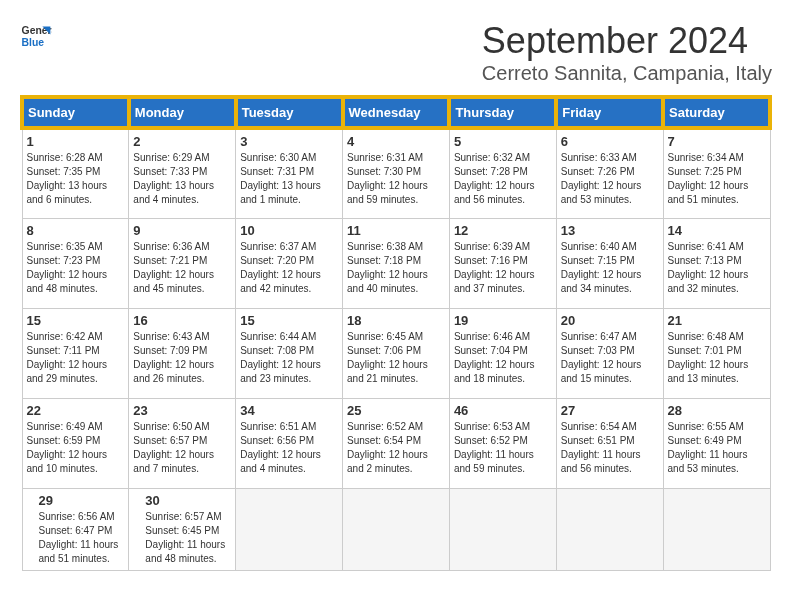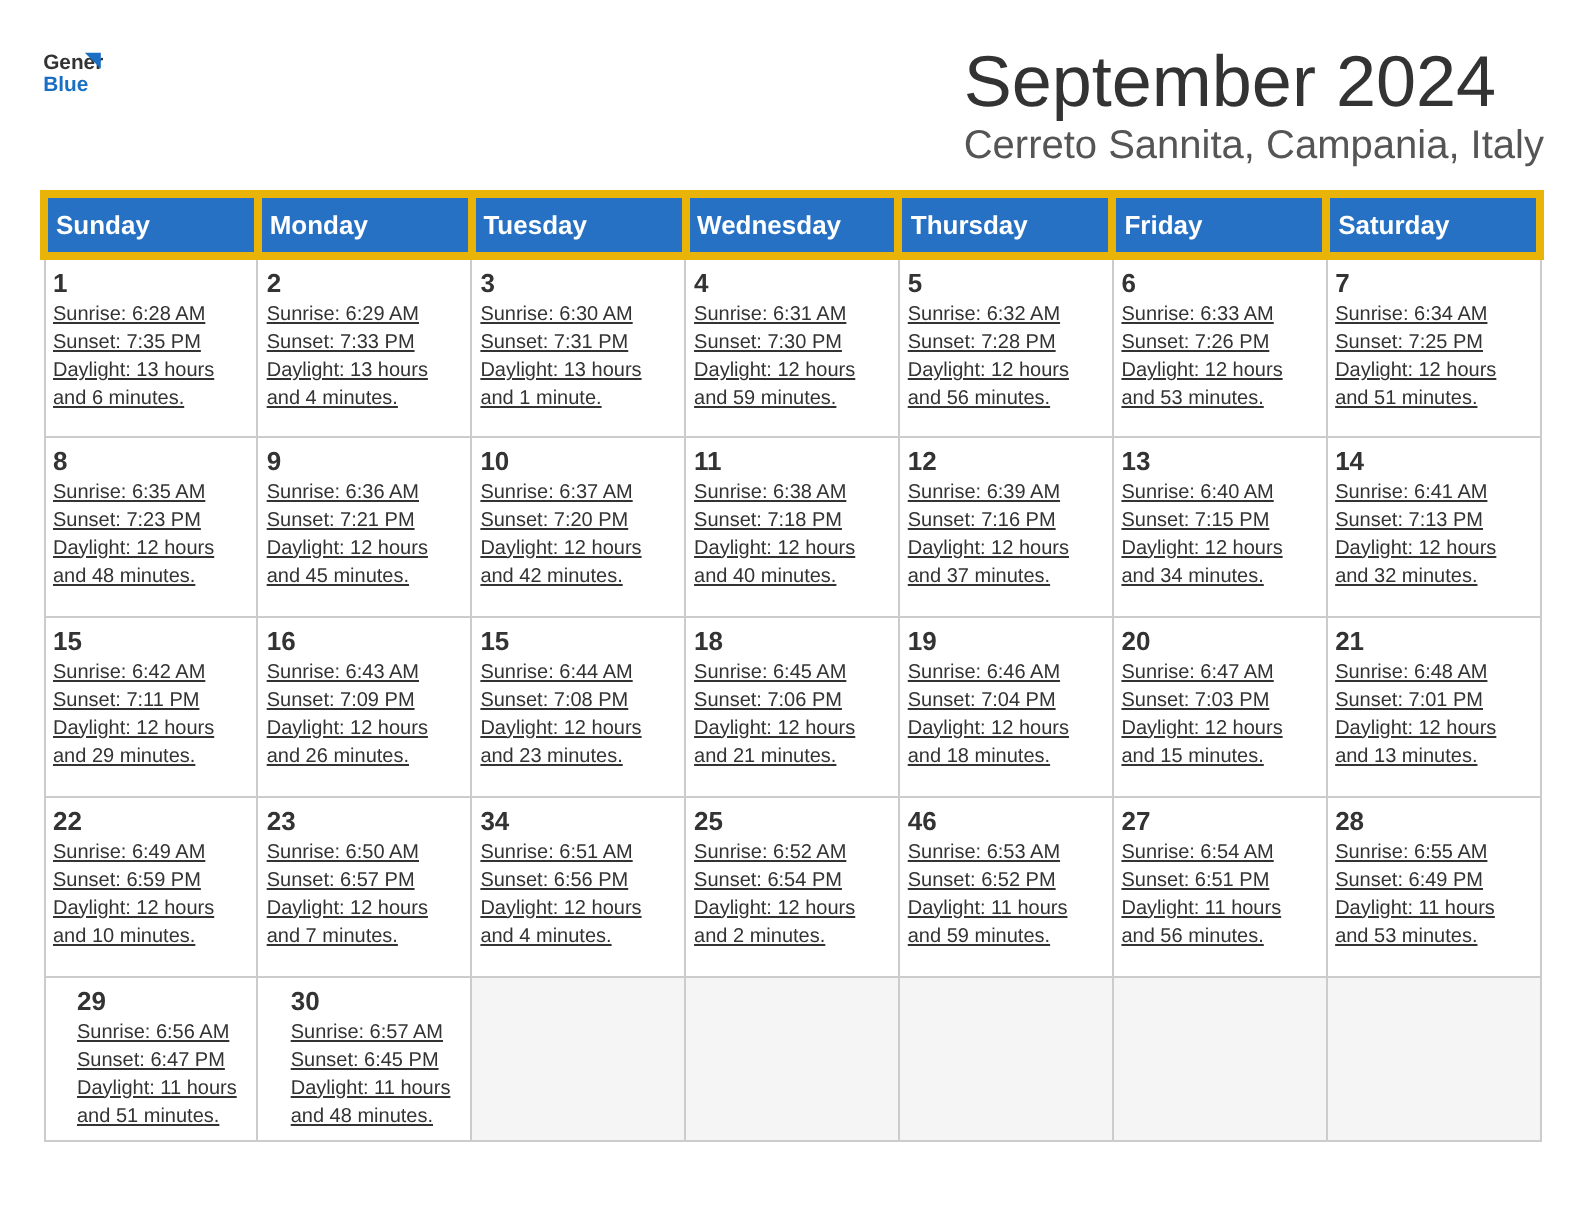--- a/index.html
+++ b/index.html
@@ -64,21 +64,20 @@
     }
     .day-num {
       font-size: 13px;
       font-weight: bold;
       margin-bottom: 2px;
     }
     .day-info {
       font-size: 10px;
       line-height: 1.4;
       color: #333;
-      text-decoration: underline;
     }
     tr:last-child td {
       height: 80px;
       padding-left: 16px;
     }
   </style>
 </head>
 <body>
 
 <div class="header-area">

